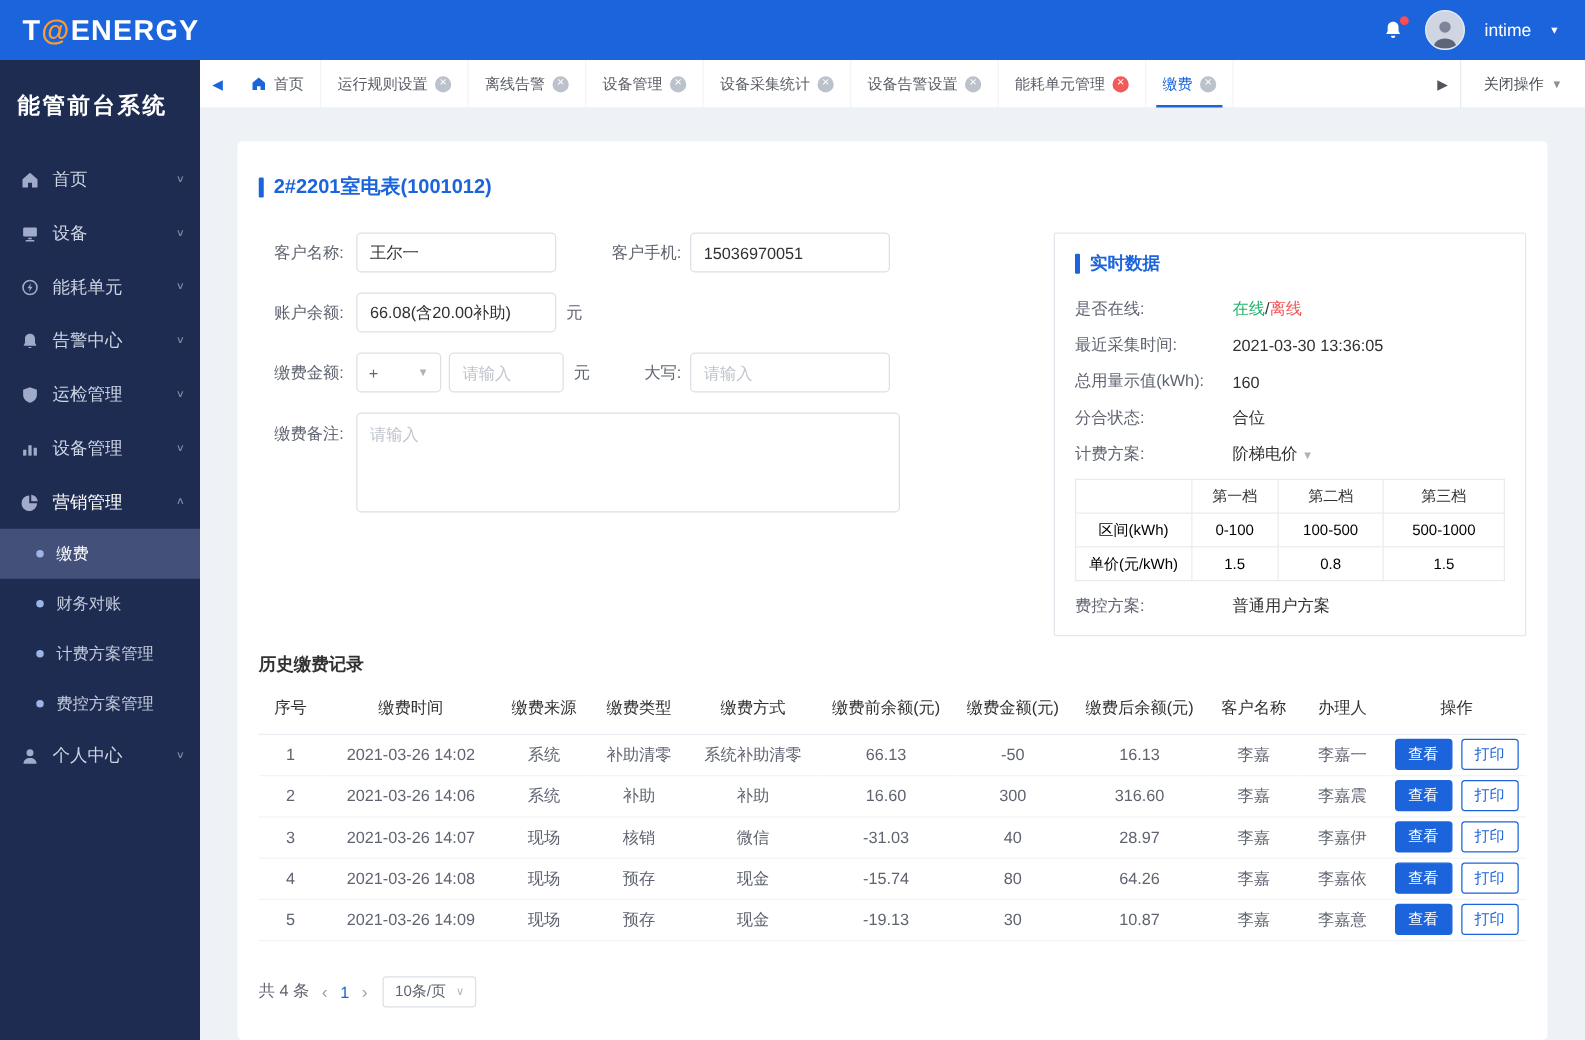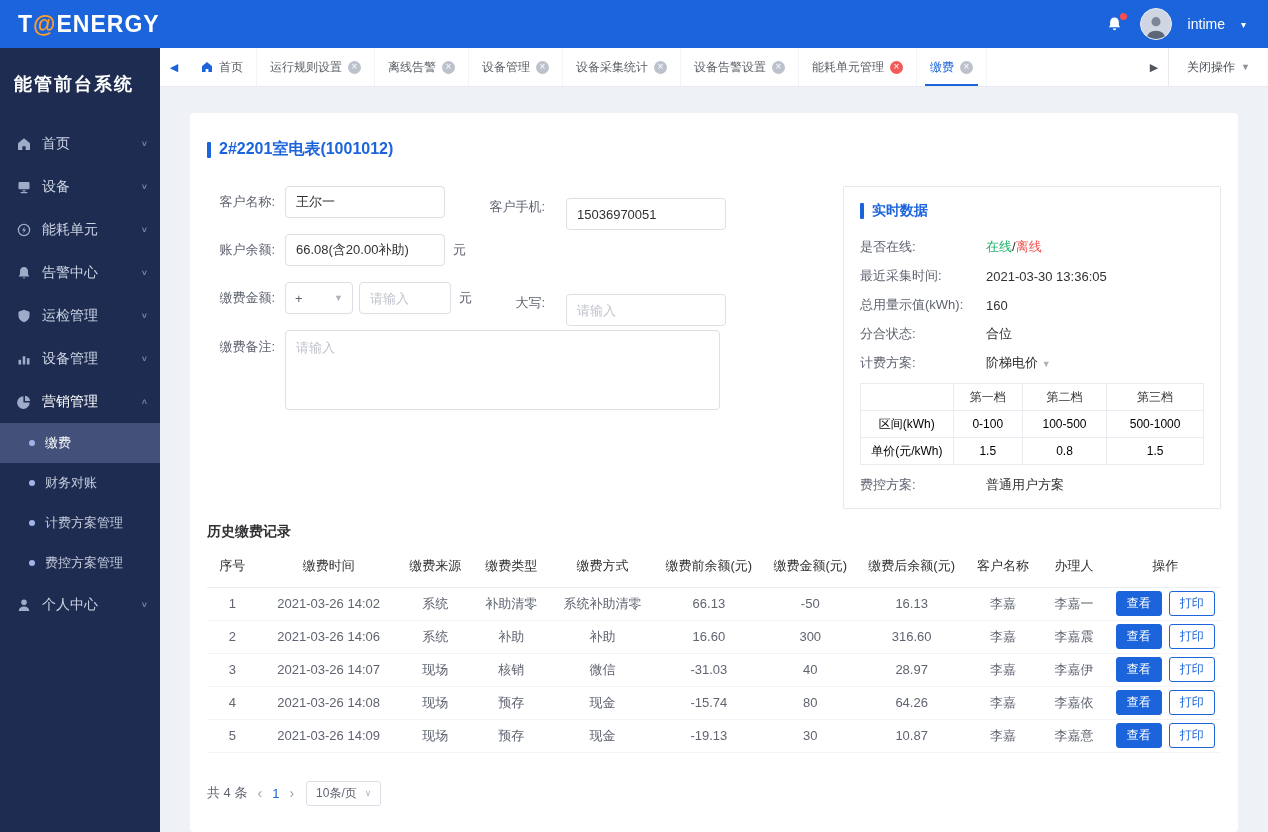--- a/index.html
+++ b/index.html
@@ -55,21 +55,21 @@
   .page-title { display:flex; align-items:center; margin-bottom:26px; }
   .tbar { width:4px; height:16px; background:#1b64dc; border-radius:1px; margin-right:8px; }
   .page-title-text { font-size:16px; font-weight:bold; color:#1b64dc; }
 
   .form-area { display:flex; }
   .form-left { width:575px; flex:none; }
   .form-row { display:flex; align-items:center; margin-bottom:16px; position:relative; }
   .form-row.top { align-items:flex-start; }
   .f-label { width:68px; text-align:right; margin-right:10px; font-size:13px; color:#5f6470; flex:none; }
   .form-row.top .f-label { padding-top:8px; }
-  .group2 { position:absolute; left:268px; top:12px; display:flex; align-items:flex-start;gap:14px; }
+  .group2 { position:absolute; left:268px; top:0; display:flex; align-items:center; }
   .group2 .f-label { width:70px; margin-right:7px; }
   .f-input { height:32px; border:1px solid #dcdfe6; border-radius:4px; padding:0 10px; font-size:13px; color:#303133; outline:none; background:#fff; }
   .f-input::placeholder, .f-textarea::placeholder { color:#c0c4cc; }
   .w160 { width:160px; }
   .w92 { width:92px; }
   .unit { margin-left:8px; font-size:13px; color:#5f6470; }
   .select-box { width:68px; height:32px; border:1px solid #dcdfe6; border-radius:4px; background:#fff; display:flex; align-items:center; justify-content:space-between; padding:0 9px; font-size:13px; color:#5f6470; margin-right:6px; cursor:pointer; }
   .caret { font-size:9px; color:#aeb2ba; }
   .radio { display:flex; align-items:center; gap:7px; margin-right:19px; font-size:13px; color:#5f6470; cursor:pointer; }
   .radio-dot { width:14px; height:14px; border-radius:50%; border:1px solid #ccd0d7; background:#fff; position:relative; flex:none; }

